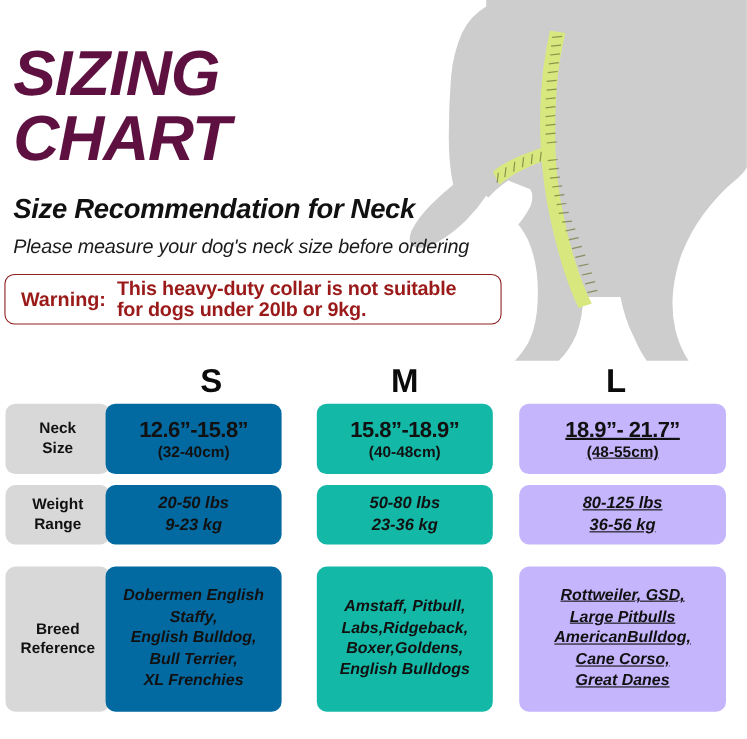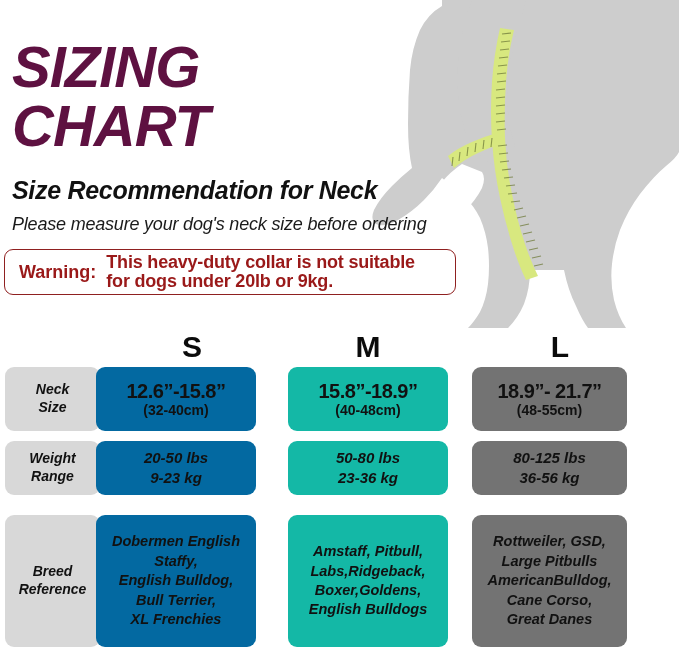--- a/index.html
+++ b/index.html
@@ -154,26 +154,25 @@
     justify-content: center;
     text-align: center;
     color: #111111;
   }
   .cell-label {
     left: 5px;
     width: 95px;
     background: #d8d8d8;
     font-size: 14px;
     font-weight: bold;
-    font-style: italic;
     line-height: 1.28;
   }
   .cell-s { left: 96px; width: 160px; background: #0369a1; }
   .cell-m { left: 288px; width: 160px; background: #14b8a6; }
-  .cell-l { left: 472px; width: 155px; background: #737373; }
+  .cell-l { left: 472px; width: 188px; background: #c4b5fd; text-decoration: underline; }
 
   
   #row-neck { height: 68px; }
   #row-neck .cell { top: 0; height: 64px; }
   .neck-main {
     font-size: 20px;
     font-weight: bold;
     letter-spacing: -0.5px;
     line-height: 1.12;
   }

